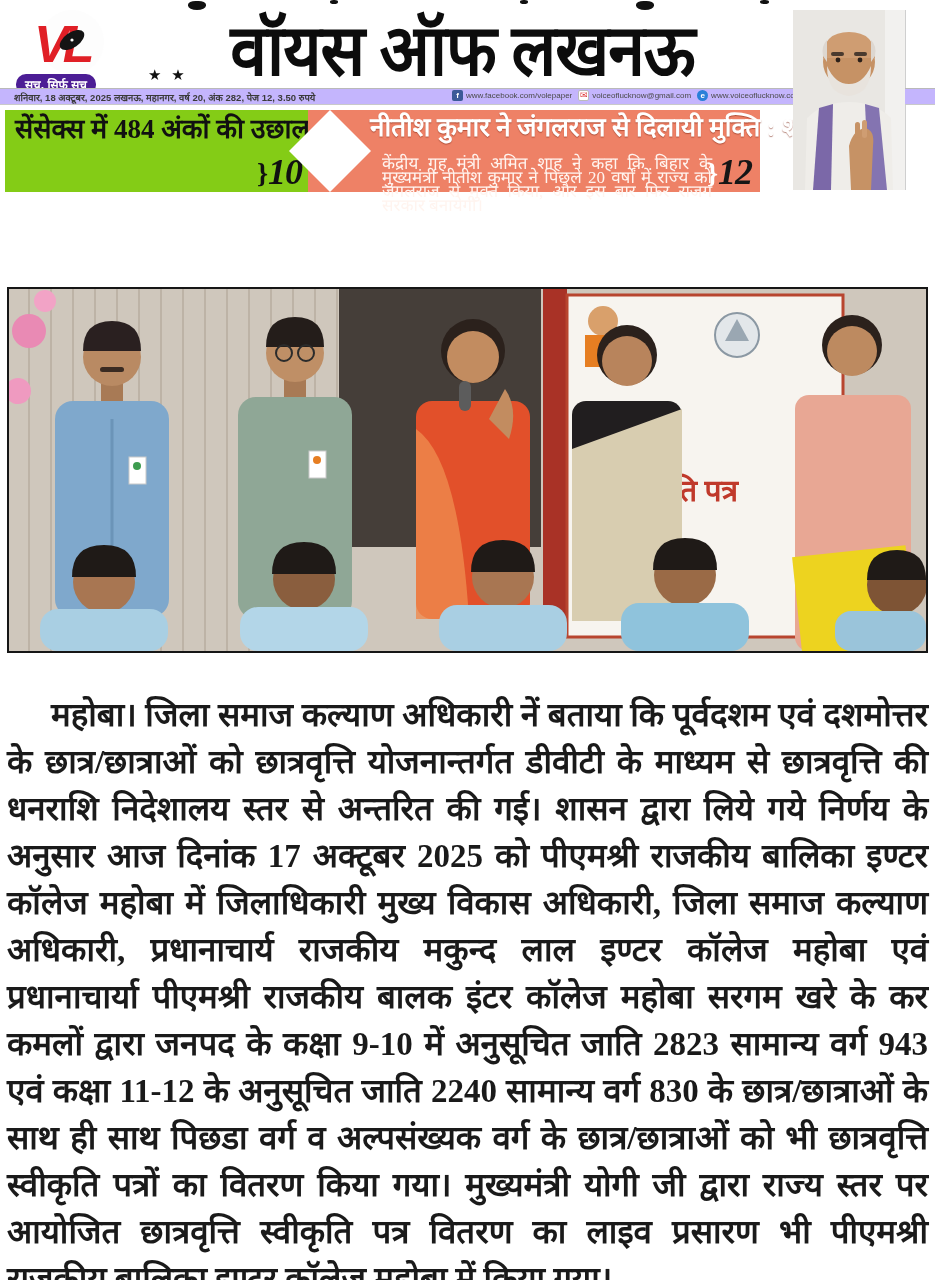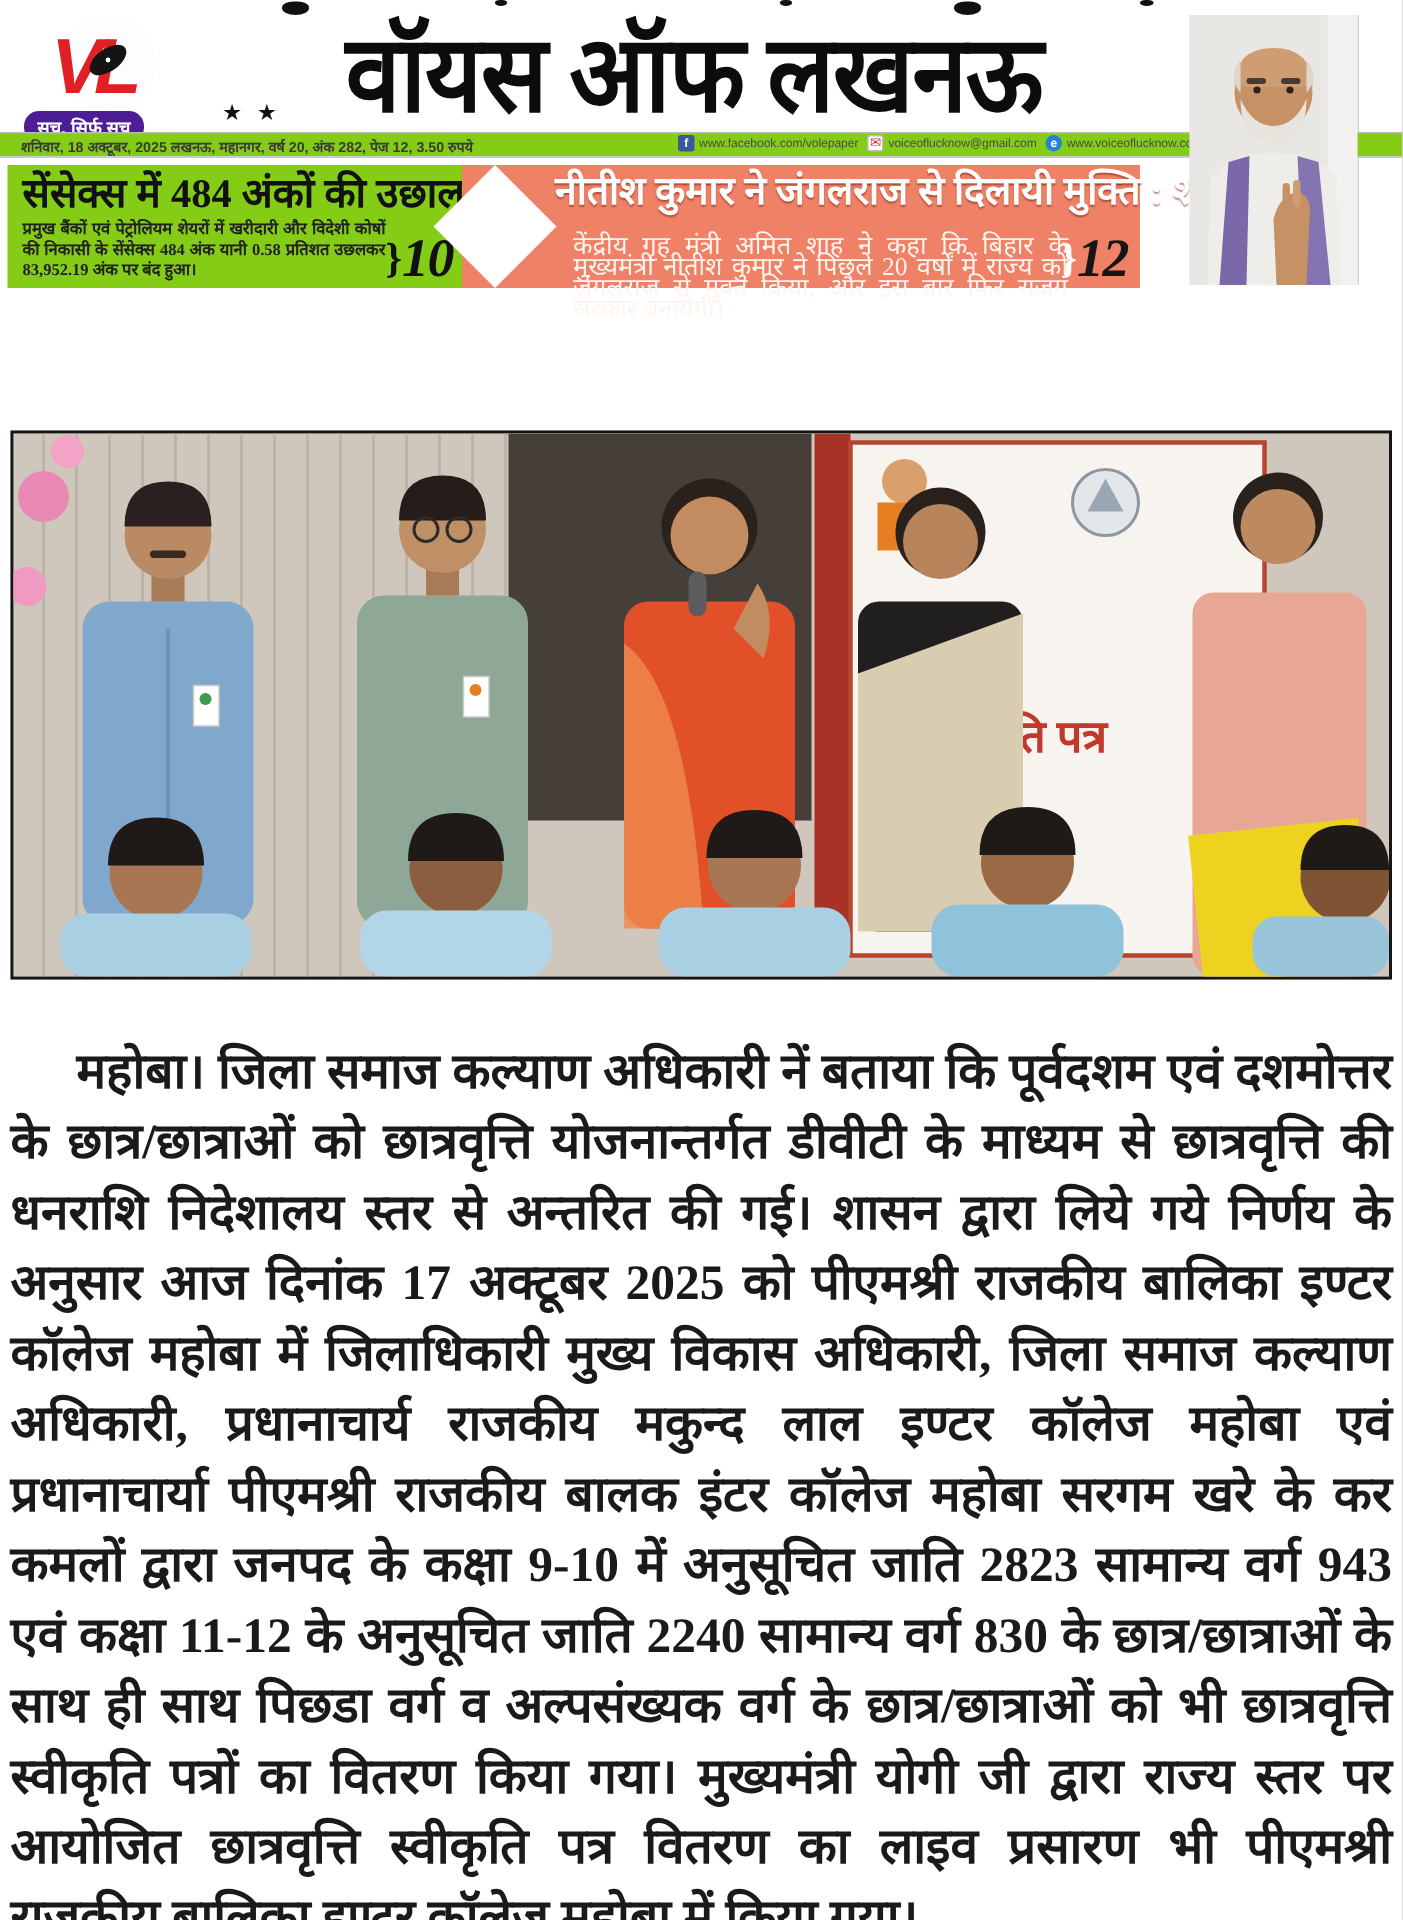--- a/index.html
+++ b/index.html
@@ -30,21 +30,21 @@
   }
   .shah-photo {
     position:absolute; left:793px; top:10px; width:112px; height:180px;
     background:#e9e7e3; z-index:6; overflow:hidden;
   }
   .shah-right-rule { position:absolute; left:905px; top:10px; width:1px; height:180px; background:#cfcfcf; }
 
   
   .dateline-strip {
     position:absolute; left:0; top:88px; width:935px; height:17px;
-    background:#84cc16; border-top:1px solid #b9b9b9; border-bottom:1px solid #c9c9c9;
+    background:#c4b5fd; border-top:1px solid #b9b9b9; border-bottom:1px solid #c9c9c9;
     font-family:"Liberation Sans","DejaVu Sans",sans-serif;
   }
   .dateline-text { position:absolute; left:14px; top:2px; font-size:9.5px; font-weight:bold; color:#3a3a3a; white-space:nowrap; }
   .social-row { position:absolute; left:452px; top:1px; display:flex; align-items:center; gap:6px; }
   .social-item { display:flex; align-items:center; gap:3px; }
   .social-label { font-size:8px; color:#4a4a4a; white-space:nowrap; }
   .icon-sq {
     width:11px; height:11px; border-radius:2px; color:#fff; font-size:8px; font-weight:bold;
     display:flex; align-items:center; justify-content:center; line-height:1;
     font-family:"Liberation Sans","DejaVu Sans",sans-serif;
@@ -176,21 +176,20 @@
       </div>
       <div class="social-item">
         <span class="icon-sq icon-web">e</span>
         <span class="social-label">www.voiceoflucknow.com</span>
       </div>
     </div>
   </div>
 
   <div class="teaser-sensex">
     <div class="t-head">सेंसेक्स में 484 अंकों की उछाल</div>
-    <div class="t-body">प्रमुख बैंकों एवं पेट्रोलियम शेयरों में खरीदारी और विदेशी कोषों की निकासी के सेंसेक्स 484 अंक यानी 0.58 प्रतिशत उछलकर 83,952.19 अंक पर बंद हुआ।</div>
     <div class="t-pageblock">
       <span class="t-brace">}</span>
       <span class="t-page">10</span>
     </div>
   </div>
 
   <div class="teaser-nitish">
     <div class="t-head">नीतीश कुमार ने जंगलराज से दिलायी मुक्ति : शाह</div>
     <div class="t-body">केंद्रीय गृह मंत्री अमित शाह ने कहा कि बिहार के मुख्यमंत्री नीतीश कुमार ने पिछले 20 वर्षों में राज्य को जंगलराज से मुक्त किया, और इस बार फिर राजग सरकार बनायेगी।</div>
     <div class="t-pageblock">

